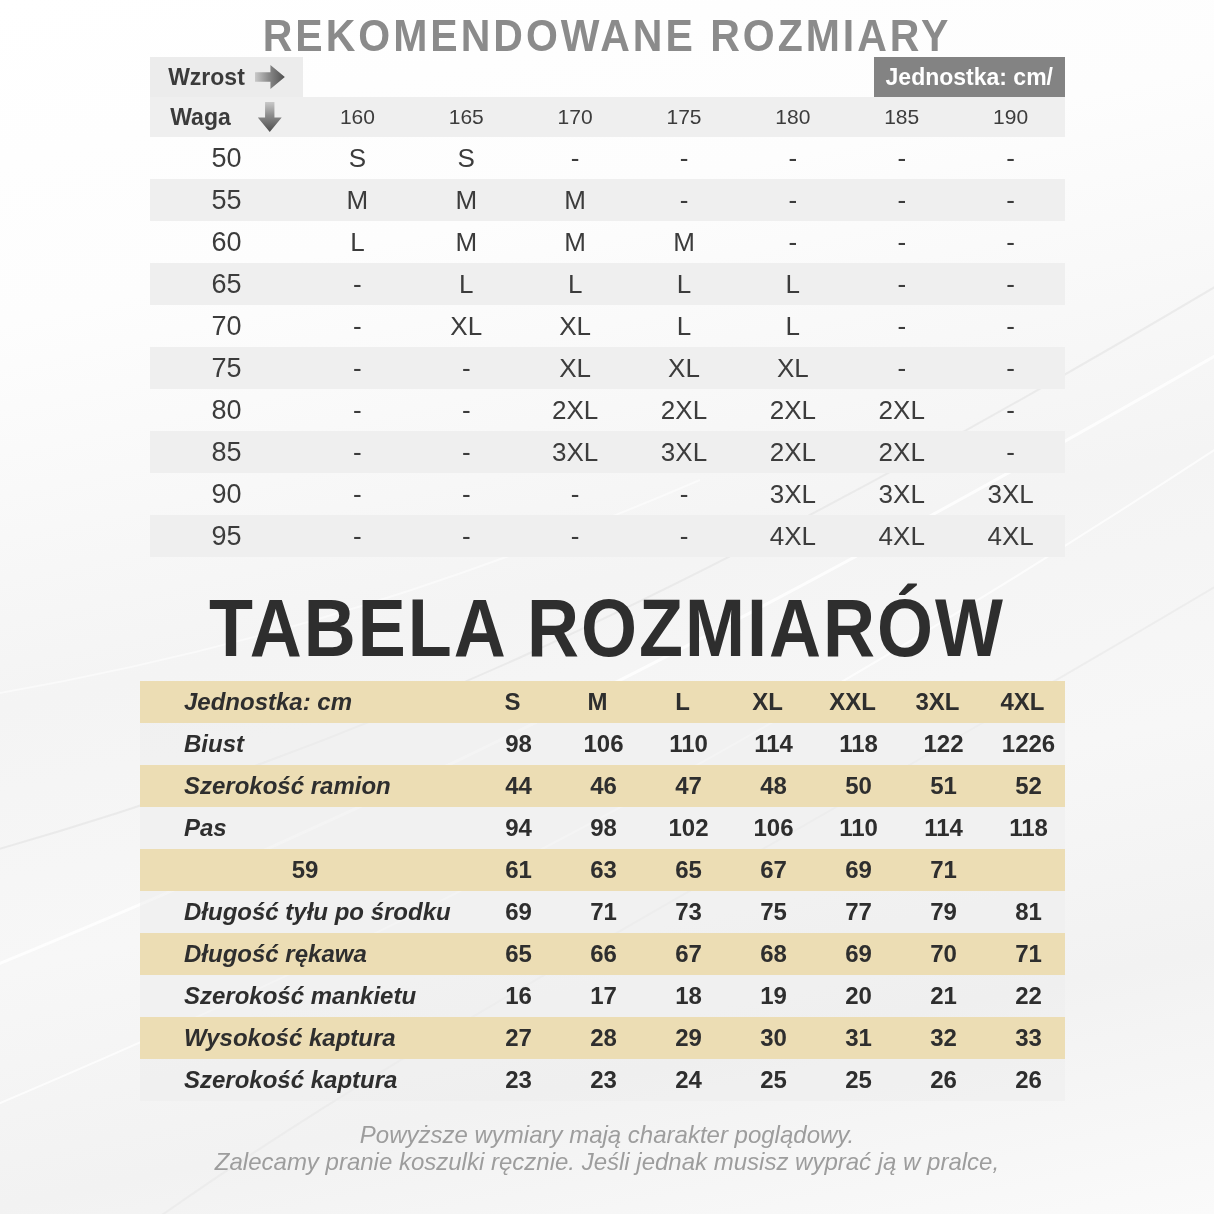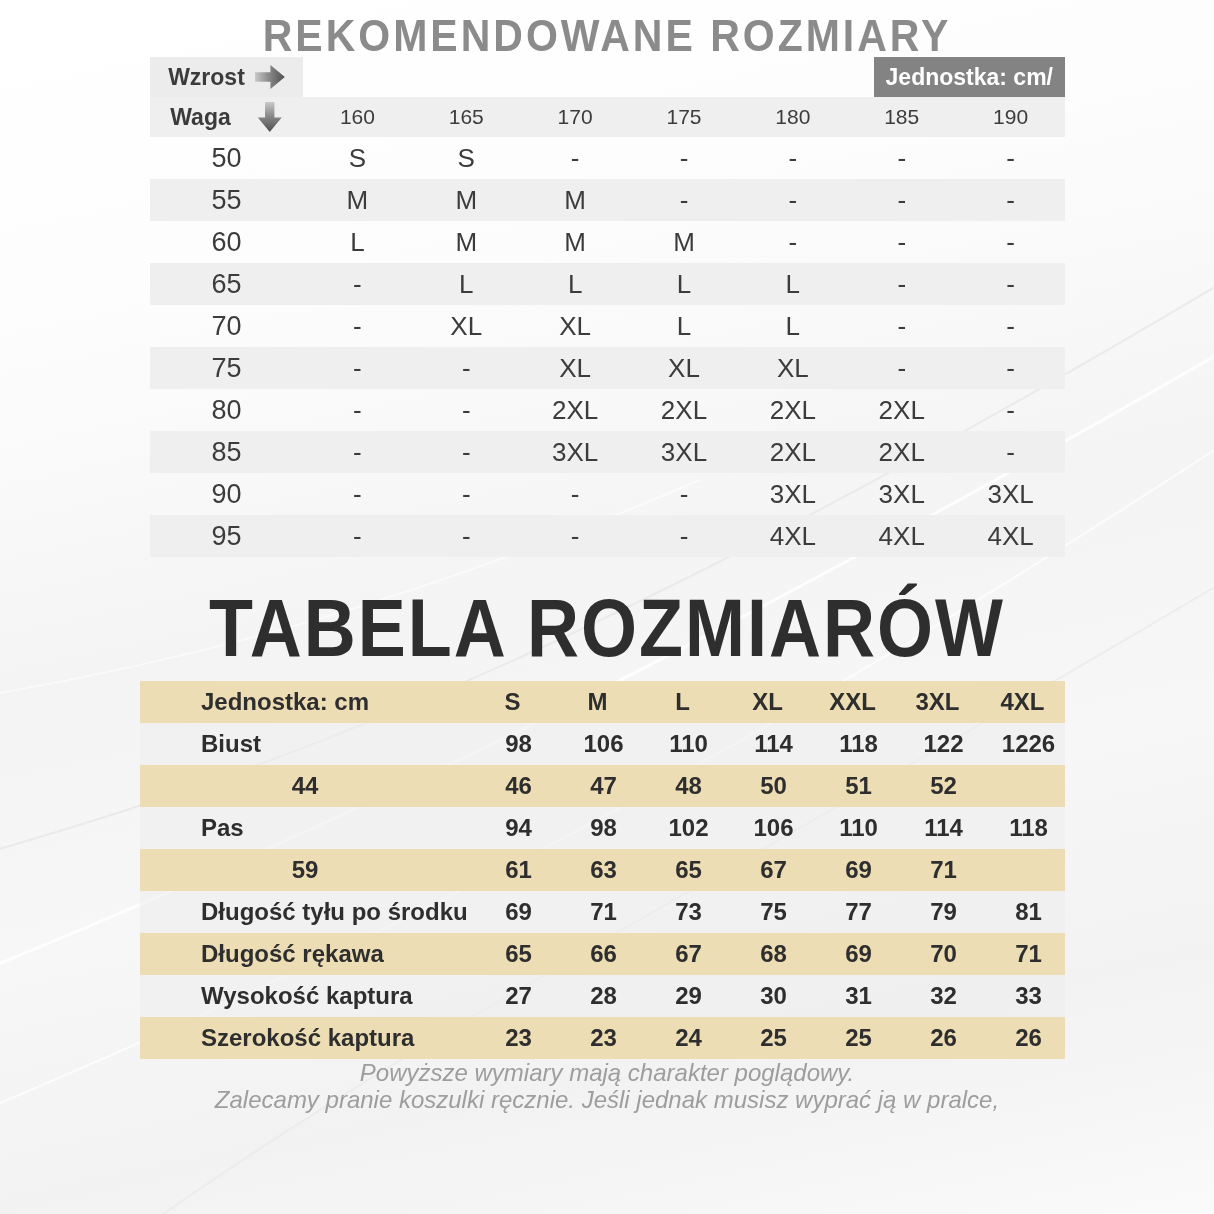--- a/index.html
+++ b/index.html
@@ -86,24 +86,25 @@
   .size-table{width:925px;margin-left:140px;}
   .s-grid{display:grid;grid-template-columns:330px repeat(7,1fr);}
   .s-head{height:42px;background:var(--beige);}
   .size-row{height:42px;gap:12px;}
   .size-row:nth-child(odd){background:rgba(236,236,236,0.55);}
   .size-row:nth-child(even){background:var(--beige);}
   .s-cell{
     display:flex;align-items:center;justify-content:center;
     font-size:24px;font-weight:bold;color:#2e2e2e;
   }
-  .s-label{justify-content:flex-start;padding-left:61px;}
+  .s-label{justify-content:flex-start;padding-left:44px;font-style:italic;}
 
   
   .footer{
+    margin-top:20px;
     text-align:center;
     font-size:24px;line-height:27px;
     font-style:italic;
     color:var(--footer-gray);
   }
 </style>
 </head>
 <body>
 
 <div class="canvas">
@@ -270,20 +271,21 @@
             <div class="s-cell s-label">Biust</div>
             <div class="s-cell">98</div>
             <div class="s-cell">106</div>
             <div class="s-cell">110</div>
             <div class="s-cell">114</div>
             <div class="s-cell">118</div>
             <div class="s-cell">122</div>
             <div class="s-cell">1226</div>
           </div>
           <div class="s-grid size-row">
+            <div class="s-cell s-label">Szerokość ramion</div>
             <div class="s-cell">44</div>
             <div class="s-cell">46</div>
             <div class="s-cell">47</div>
             <div class="s-cell">48</div>
             <div class="s-cell">50</div>
             <div class="s-cell">51</div>
             <div class="s-cell">52</div>
           </div>
           <div class="s-grid size-row">
             <div class="s-cell s-label">Pas</div>
@@ -318,20 +320,30 @@
             <div class="s-cell s-label">Długość rękawa</div>
             <div class="s-cell">65</div>
             <div class="s-cell">66</div>
             <div class="s-cell">67</div>
             <div class="s-cell">68</div>
             <div class="s-cell">69</div>
             <div class="s-cell">70</div>
             <div class="s-cell">71</div>
           </div>
           <div class="s-grid size-row">
+            <div class="s-cell s-label">Szerokość mankietu</div>
+            <div class="s-cell">16</div>
+            <div class="s-cell">17</div>
+            <div class="s-cell">18</div>
+            <div class="s-cell">19</div>
+            <div class="s-cell">20</div>
+            <div class="s-cell">21</div>
+            <div class="s-cell">22</div>
+          </div>
+          <div class="s-grid size-row">
             <div class="s-cell s-label">Wysokość kaptura</div>
             <div class="s-cell">27</div>
             <div class="s-cell">28</div>
             <div class="s-cell">29</div>
             <div class="s-cell">30</div>
             <div class="s-cell">31</div>
             <div class="s-cell">32</div>
             <div class="s-cell">33</div>
           </div>
           <div class="s-grid size-row">

